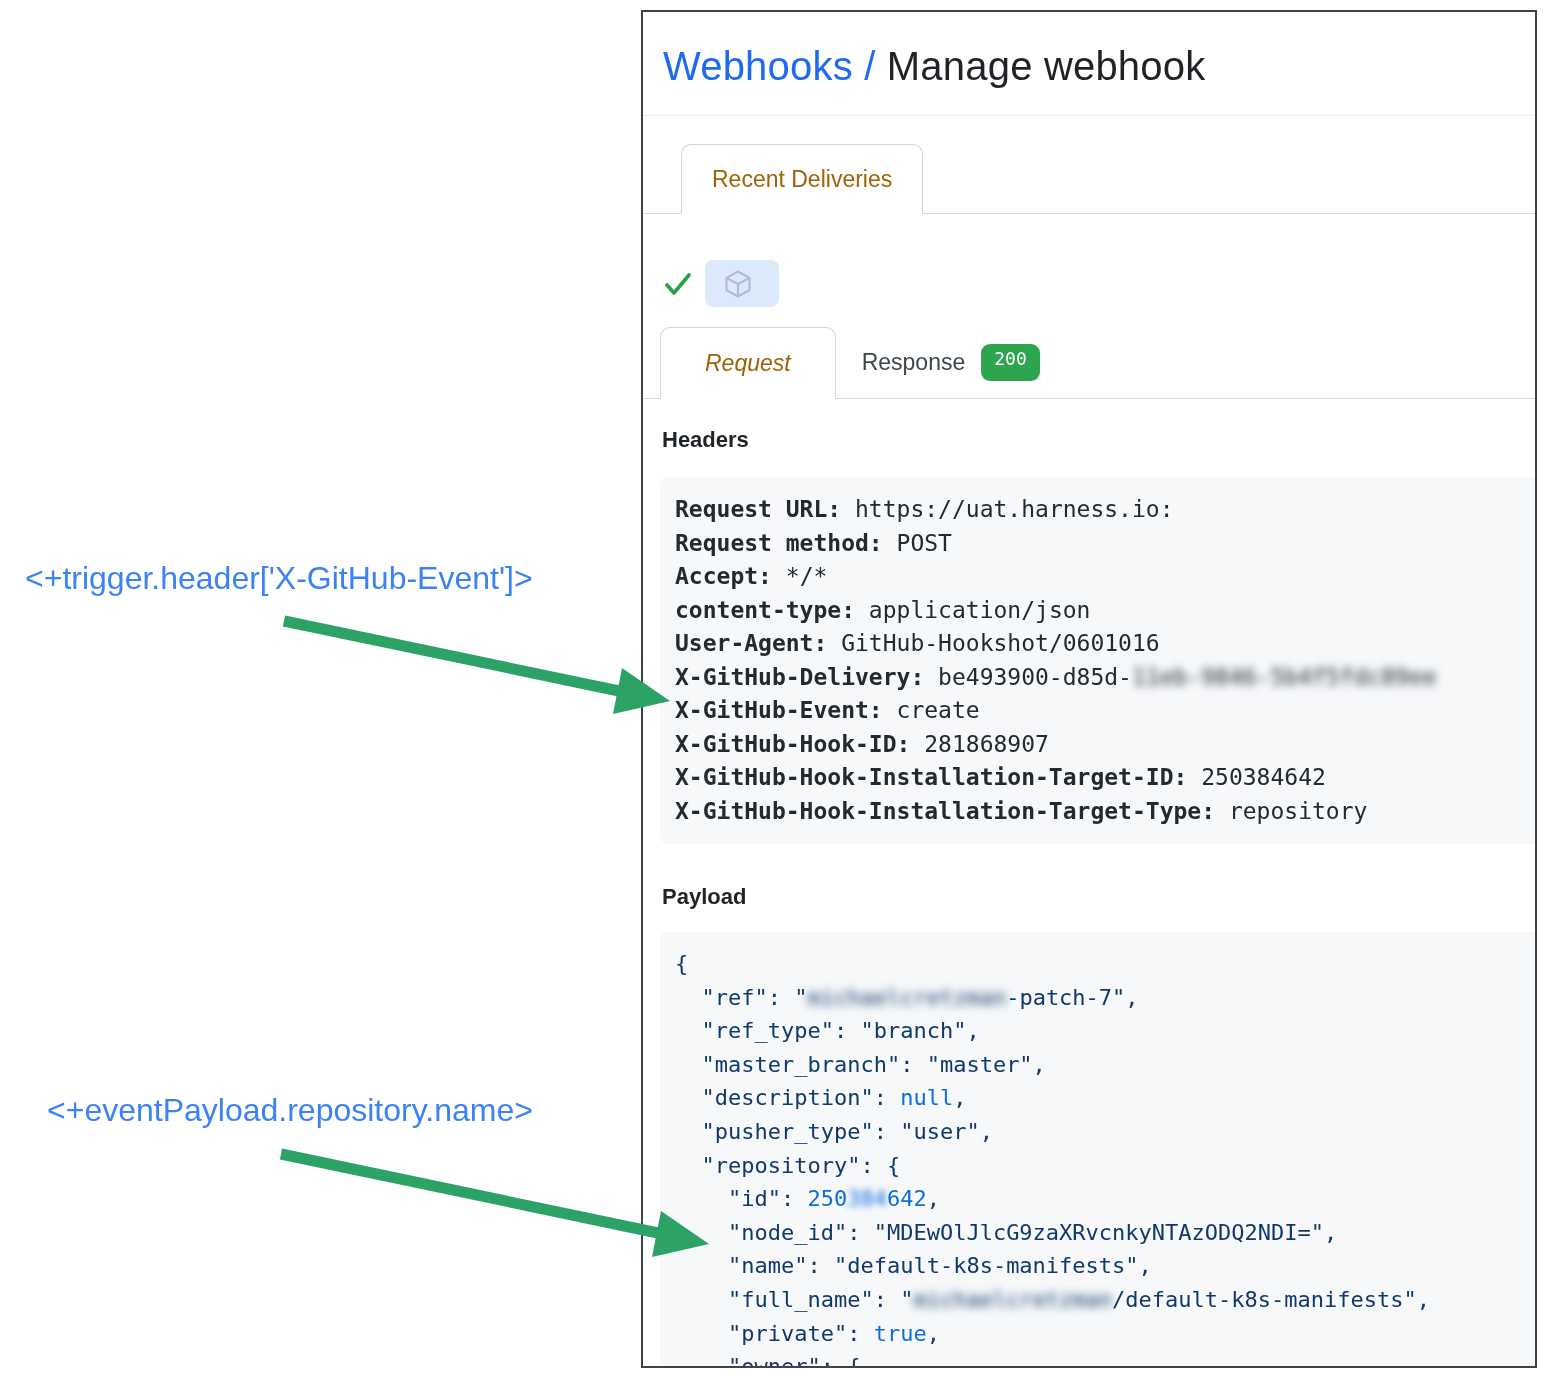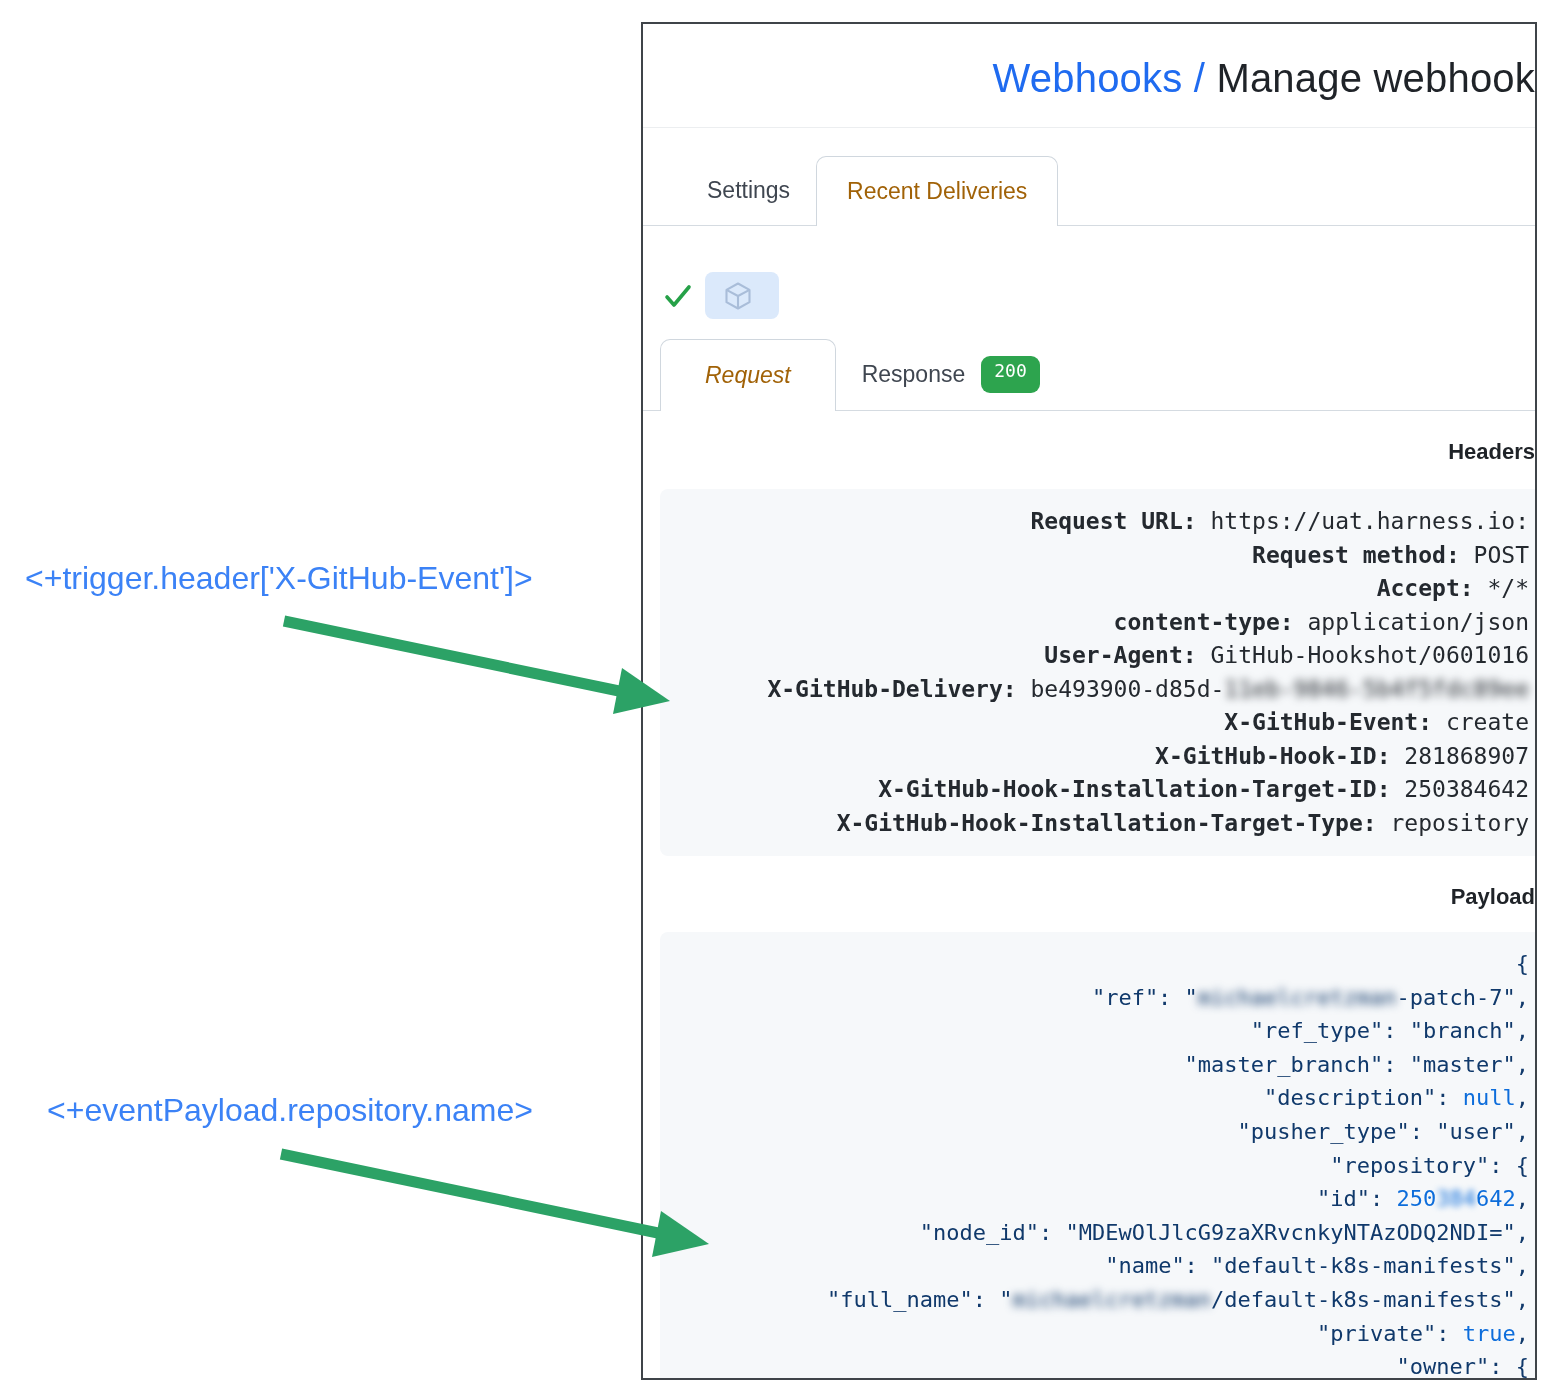--- a/index.html
+++ b/index.html
@@ -7,26 +7,25 @@
   body {
     position: relative;
     background: #ffffff;
     font-family: "Liberation Sans", sans-serif;
     overflow: hidden;
   }
 
   
   .panel {
     position: absolute;
-    left: 641px; top: 22px;
+    left: 641px; top: 10px;
     width: 896px; height: 1358px;
     background: #ffffff;
     border: 2px solid #3f4449;
     overflow: hidden;
-    text-align: right;
   }
 
   .page-head { margin: 32px 0 0 20px; font-size: 40px; letter-spacing: .2px; color:#1f2328; }
   .page-head .crumb-link { color: #1f6bf0; }
   .page-head .crumb-sep  { color: #1f6bf0; }
 
   .divider-top { margin-top: 26px; border-top: 1px solid #eceef0; width: 100%; }
 
   
   .tabbar {
@@ -87,21 +86,21 @@
     color: #4a525c;
     letter-spacing: -0.5px;
   }
 
   
   .section-heading {
     font-size: 22px; font-weight: 700; color: #1f2328;
     margin-left: 19px;
   }
   .section-heading.headers { margin-top: 28px; }
-  .section-heading.payload { margin-top: 28px; }
+  .section-heading.payload { margin-top: 40px; }
 
   
   .code-box {
     background: #f6f8fa;
     border-radius: 8px 0 0 8px;
     margin-left: 17px;
     width: calc(100% - 17px);
   }
   .headers-box {
     margin-top: 24px;
@@ -150,21 +149,20 @@
 
 <div class="panel">
 
   <div class="page-head">
     <span class="crumb-link">Webhooks</span><span class="crumb-sep"> / </span><span>Manage webhook</span>
   </div>
 
   <div class="divider-top"></div>
 
   <div class="tabbar first">
-    <div class="tab">Settings</div>
     <div class="tab active rd">Recent Deliveries</div>
   </div>
 
   <div class="delivery-row">
     <svg class="check-icon" viewBox="0 0 30 30">
       <path d="M4 16 L11 24 L26 6" fill="none" stroke="#26a148" stroke-width="3.6" stroke-linecap="round" stroke-linejoin="round"></path>
     </svg>
     <div class="delivery-pill">
       <svg class="cube-icon" viewBox="0 0 30 30">
         <path d="M15 2.5 L26.5 8.8 V21.2 L15 27.5 L3.5 21.2 V8.8 Z" fill="none" stroke="#a9bdd9" stroke-width="2.1" stroke-linejoin="round"></path>

